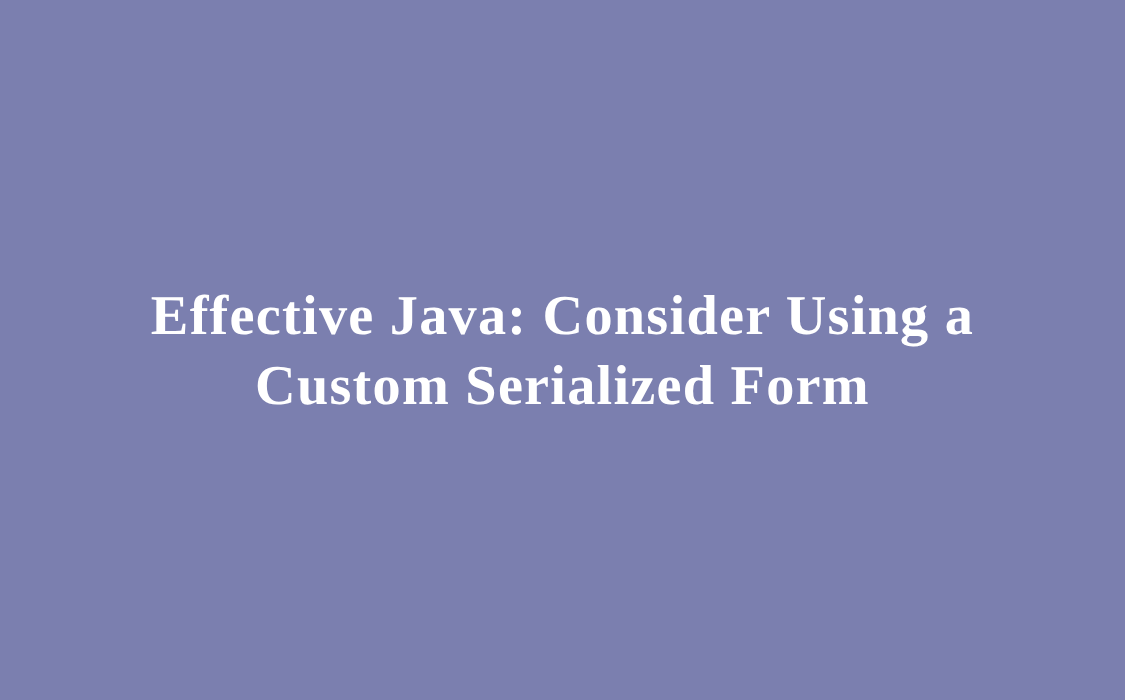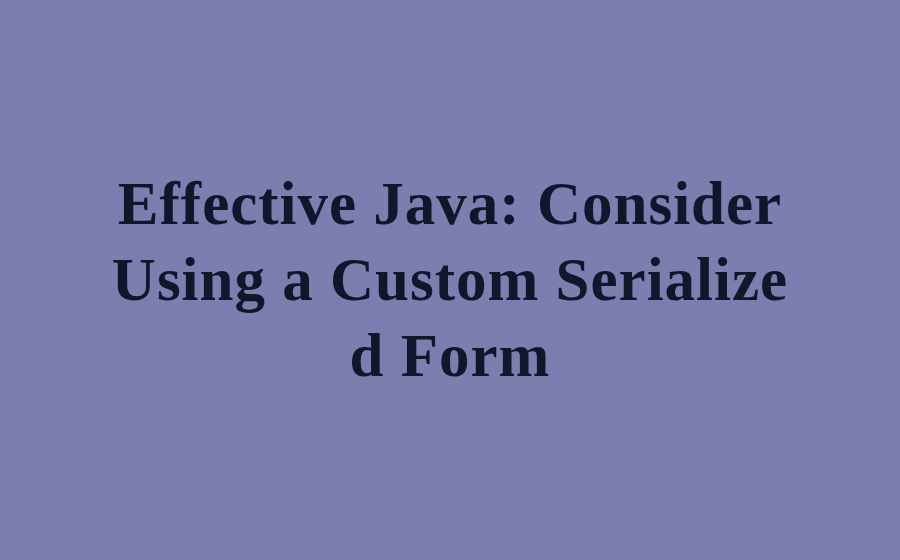--- a/index.html
+++ b/index.html
@@ -16,23 +16,23 @@
       justify-content: center;
       overflow: hidden;
     }
     .title-container {
       width: 100%;
       padding: 0 100px;
       text-align: center;
     }
     .title-text {
       font-family: "Comic Sans MS", "Marker Felt", cursive;
-      font-size: 61px;
+      font-size: 45px;
       font-weight: bold;
-      color: #0f172a;
+      color: #ffffff;
       line-height: 1.25;
       letter-spacing: 1px;
       word-break: break-all;
     }
   </style>
 </head>
 <body>
 
 <div class="title-container">
   <h1 class="title-text">Effective Java: Consider Using a Custom Serialized Form</h1>

